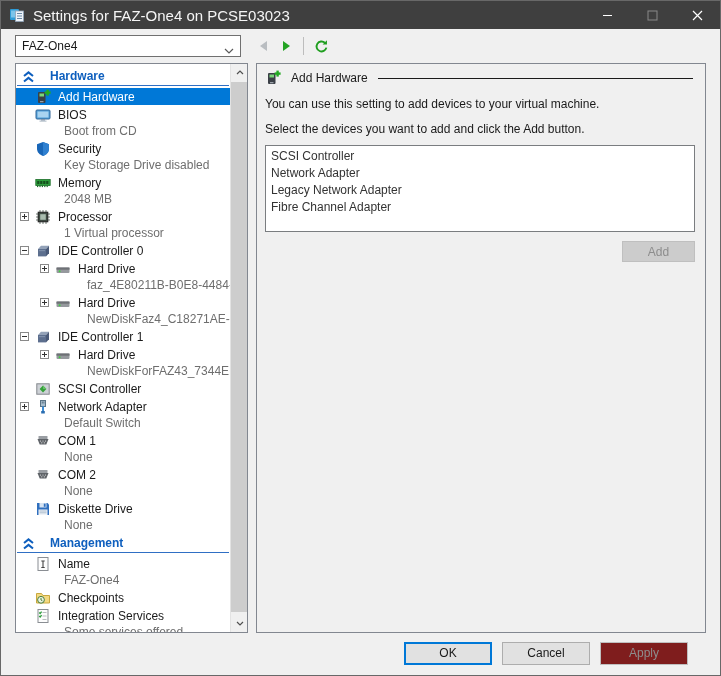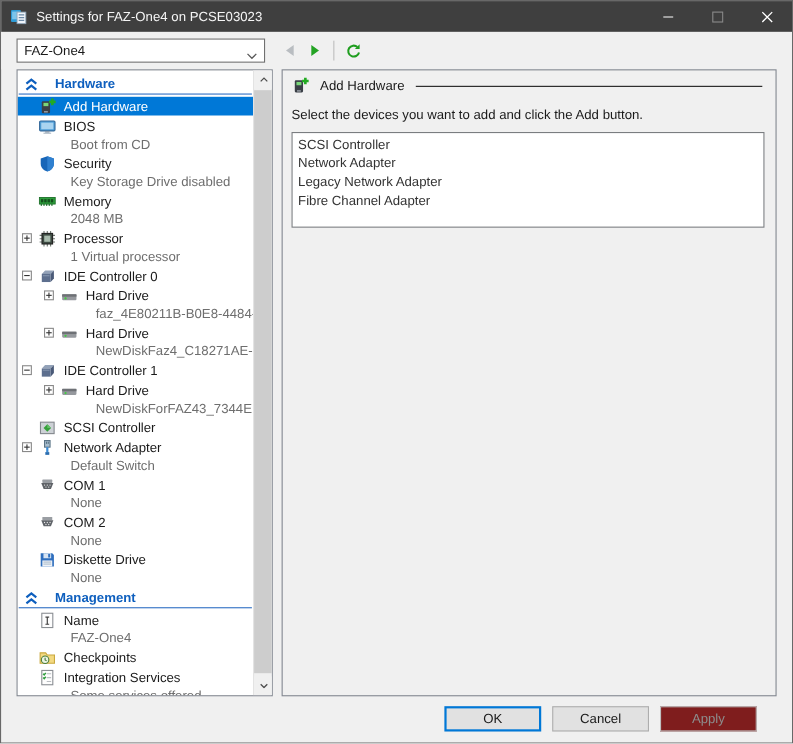--- a/index.html
+++ b/index.html
@@ -5,21 +5,21 @@
   * { margin:0; padding:0; box-sizing:border-box; }
   html,body { width:721px; height:676px; }
   body { font-family:"Liberation Sans","DejaVu Sans",sans-serif; font-size:12px; color:#1a1a1a; }
 
   .window { position:relative; width:721px; height:676px; background:#f0f0f0;
             border:1px solid #686868; overflow:hidden; }
 
   
   .titlebar { height:28px; background:#3f3f3f; color:#fff; display:flex; align-items:center; }
   .titlebar .app-icon { width:16px; height:16px; margin:0 8px 0 8px; flex:0 0 auto; }
-  .titlebar .title { font-size:12px; color:#f5f5f5; flex:1 1 auto; white-space:nowrap; }
+  .titlebar .title { font-size:15px; color:#f5f5f5; flex:1 1 auto; white-space:nowrap; }
   .caption-btns { display:flex; height:28px; }
   .caption-btn { width:45px; height:28px; display:flex; align-items:center; justify-content:center; color:#ffffff; }
   .caption-btn.max { color:#8a8a8a; }
   .caption-btn svg { display:block; }
 
   
   .toolbar { height:34px; display:flex; align-items:center; background:#f0f0f0; }
   .vm-select { position:relative; margin-left:14px; width:226px; height:22px; background:#fff;
                border:1px solid #707070; display:flex; align-items:center; padding-left:6px; }
   .vm-select .chev { position:absolute; right:6px; top:7px; }
@@ -454,27 +454,31 @@
               <rect x="4.5" y="4.5" width="4.5" height="3" fill="#79d679"></rect>
               <rect x="5" y="12" width="3.5" height="1.3" fill="#9aa0a8"></rect>
               <g stroke="#22aa22" stroke-width="2.4">
                 <path d="M12.6 0.6v6"></path>
                 <path d="M9.6 3.6h6"></path>
               </g>
             </svg></span>
         <span class="panel-title">Add Hardware</span>
         <span class="rule"></span>
       </div>
+      <p>You can use this setting to add devices to your virtual machine.</p>
       <p>Select the devices you want to add and click the Add button.</p>
       <div class="devlist" id="devlist">
           <div class="opt">SCSI Controller</div>
           <div class="opt">Network Adapter</div>
           <div class="opt">Legacy Network Adapter</div>
           <div class="opt">Fibre Channel Adapter</div>
         </div>
+      <div class="addrow">
+        <div class="btn disabled">Add</div>
+      </div>
     </div>
   </div>
 
   <div class="footer">
     <div class="fbtn default">OK</div>
     <div class="fbtn">Cancel</div>
     <div class="fbtn disabled">Apply</div>
   </div>
 </div>
 

